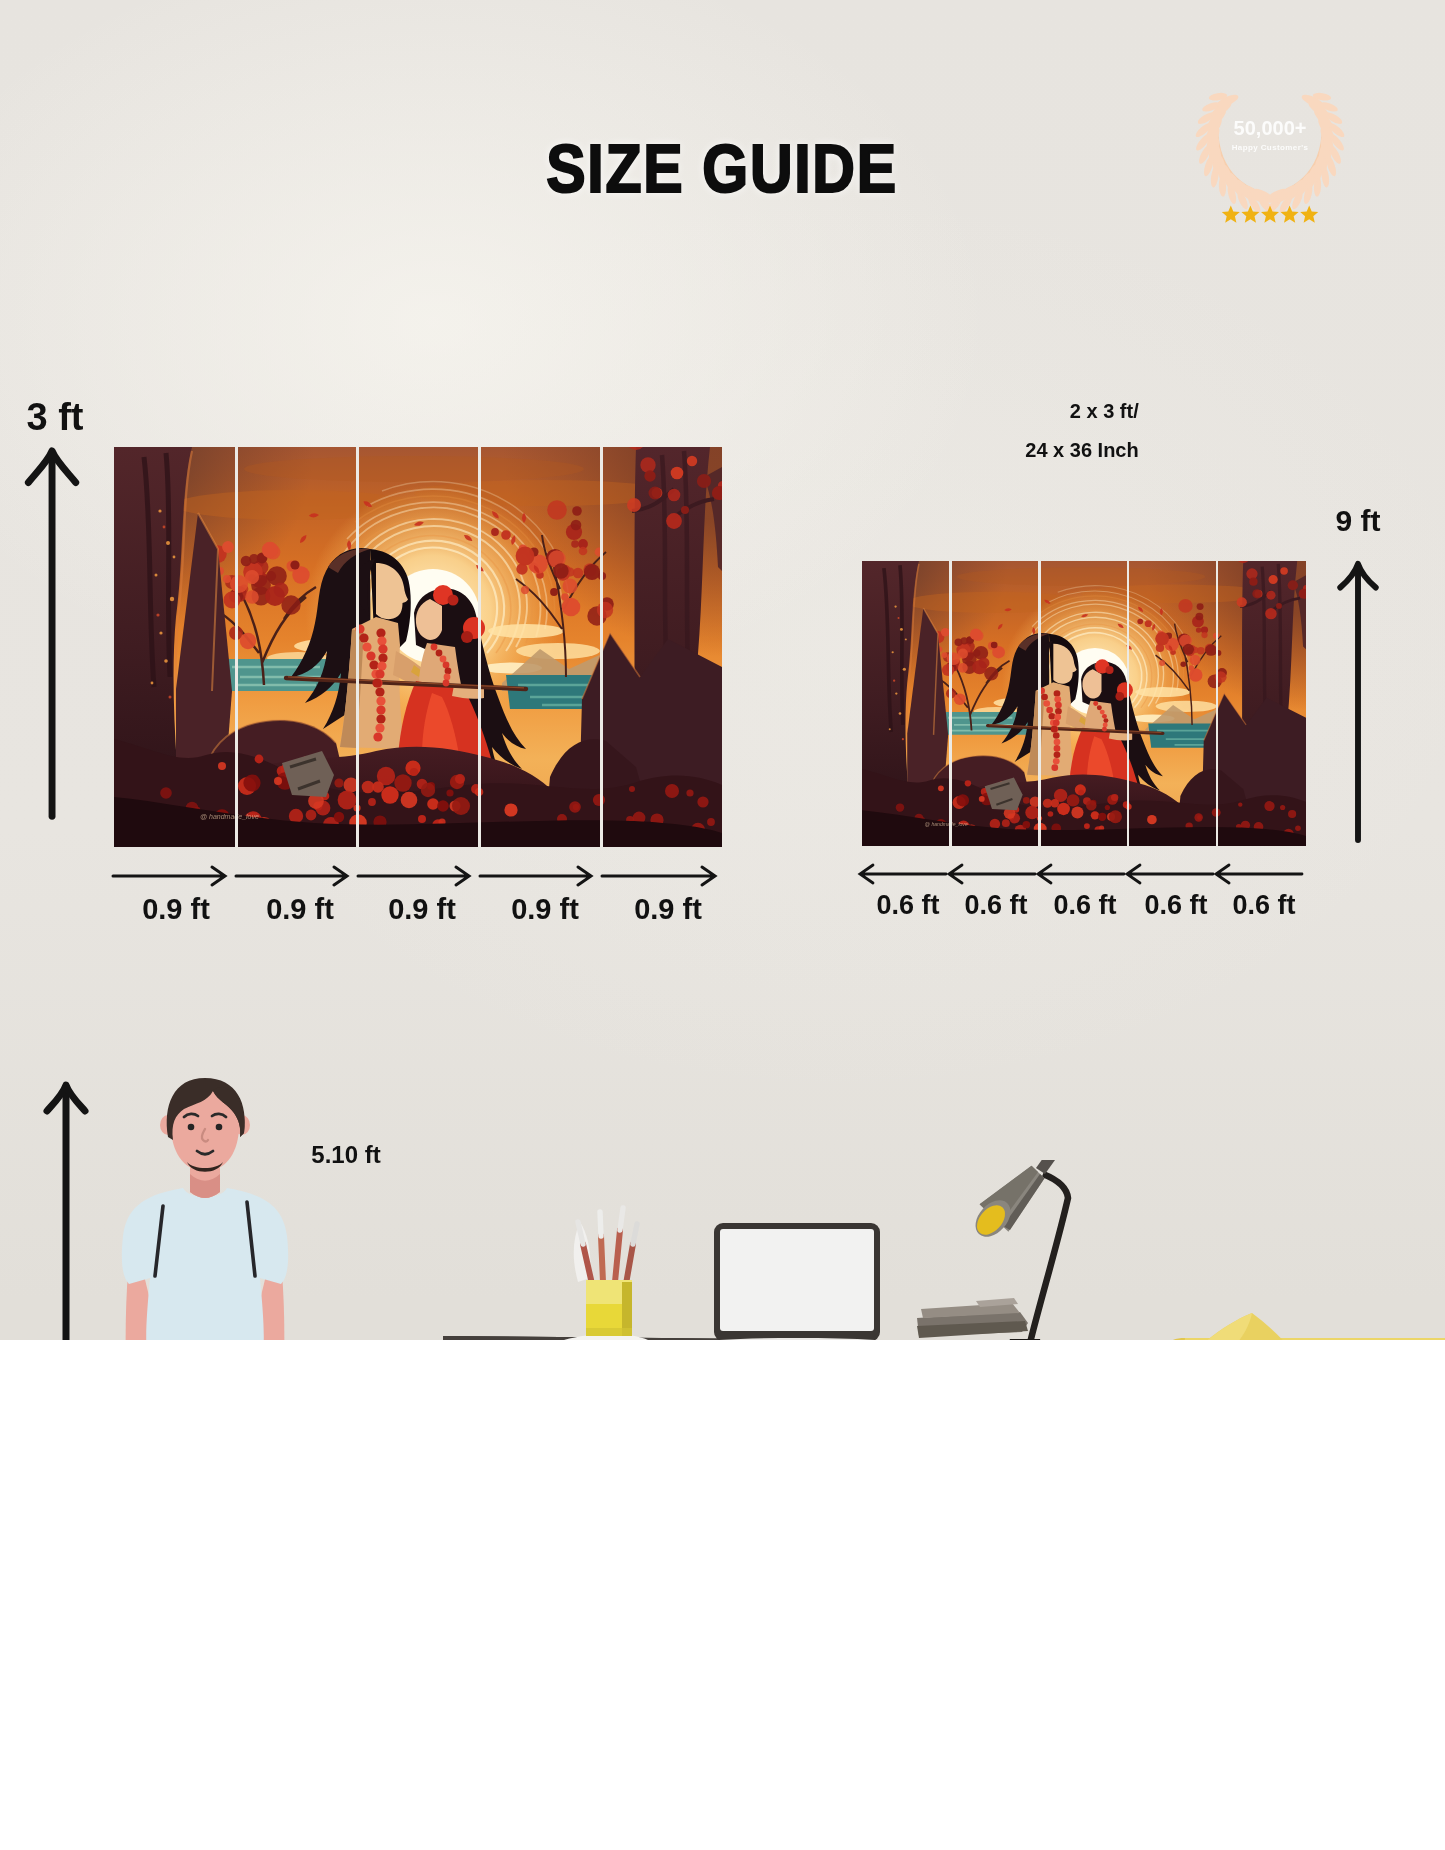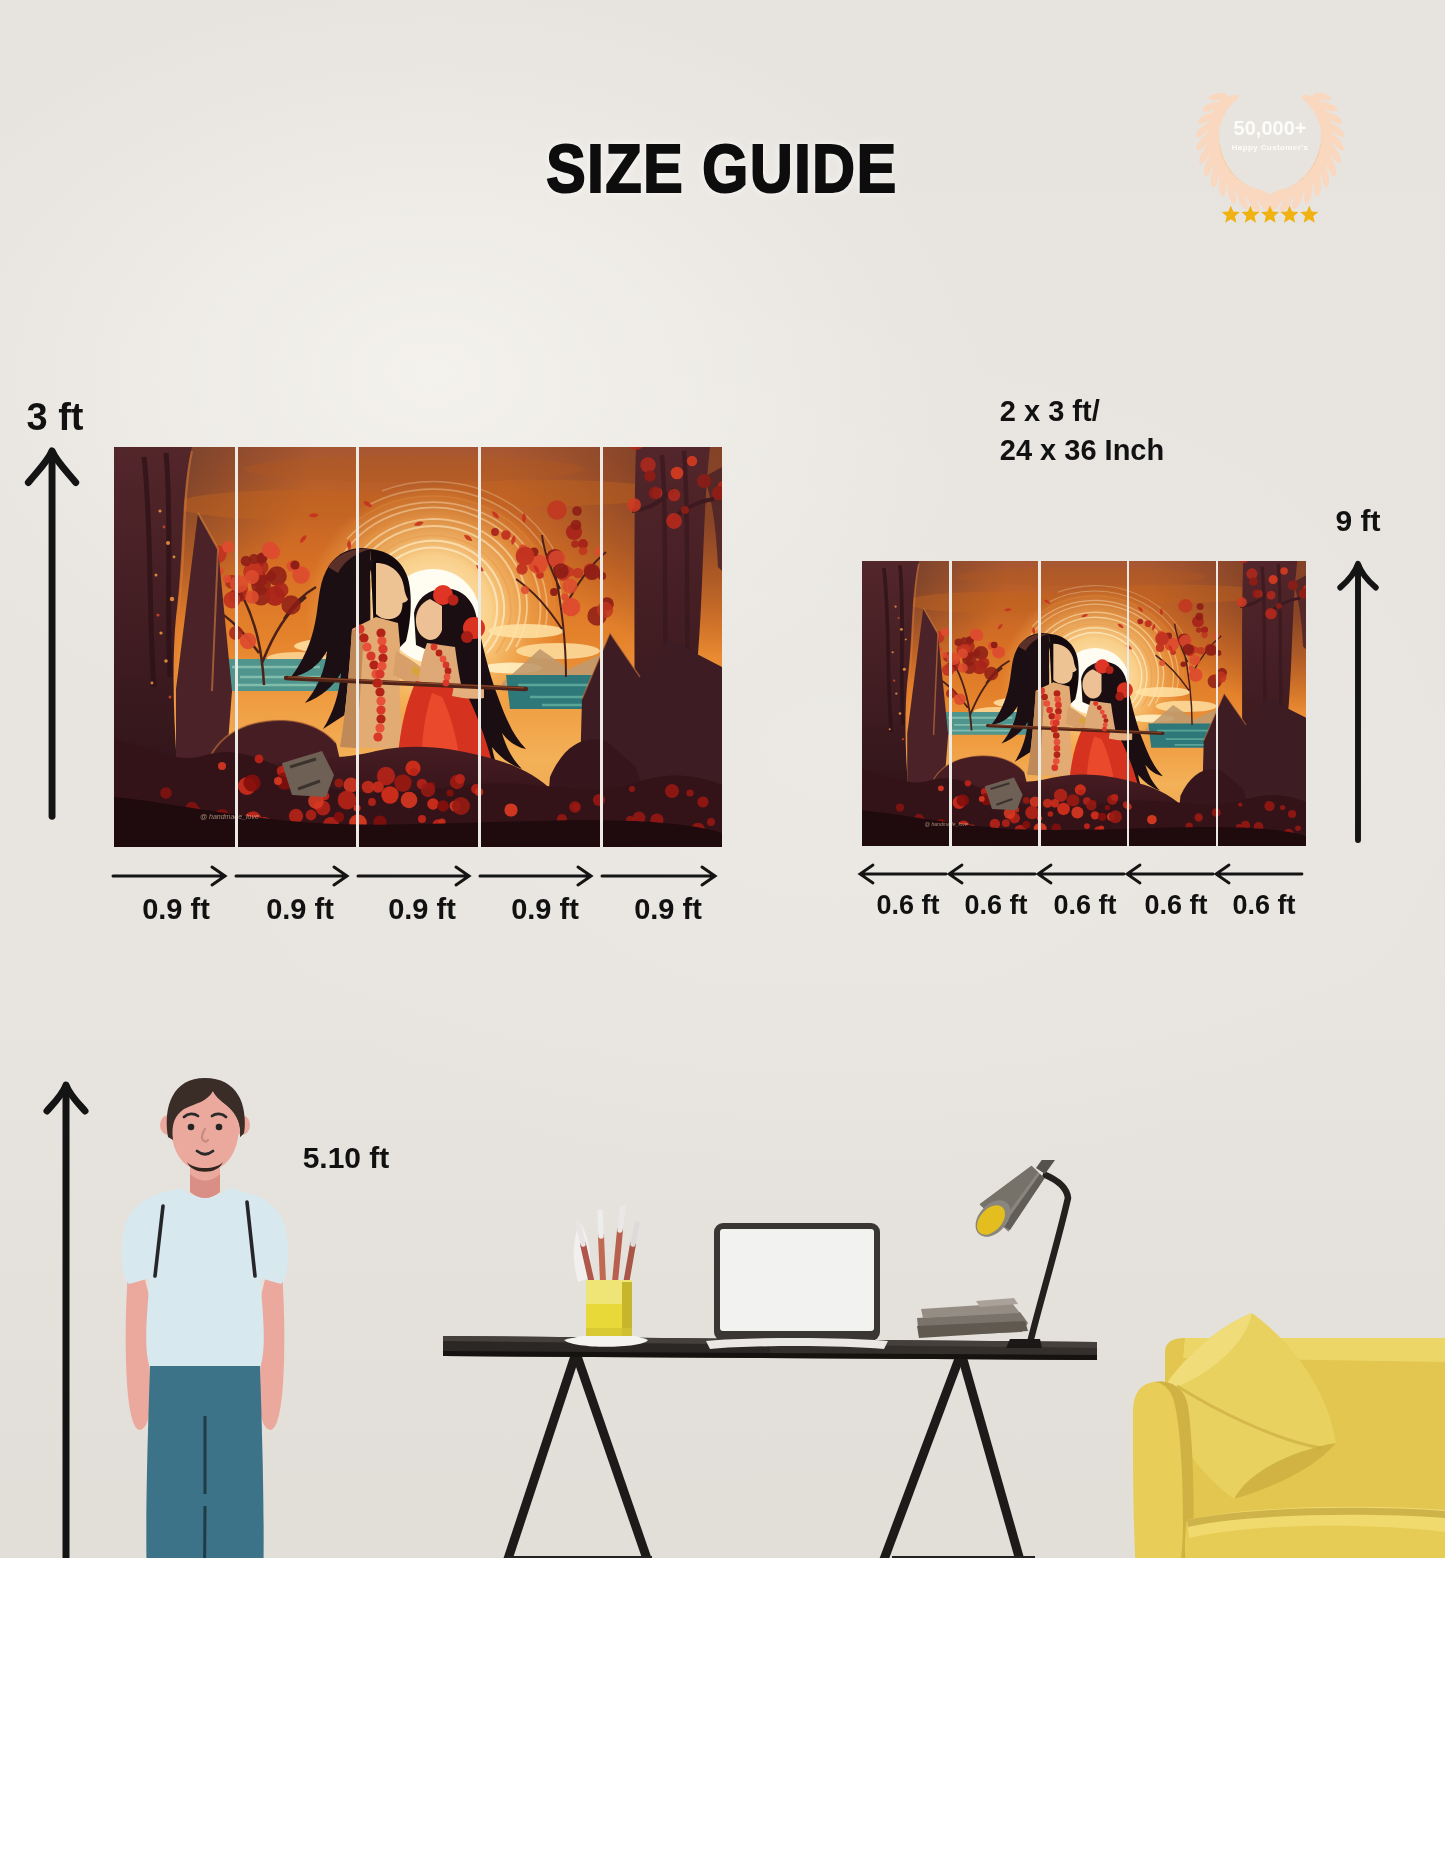--- a/index.html
+++ b/index.html
@@ -1,16 +1,16 @@
 <!DOCTYPE html>
 <html><head>
 <meta charset="utf-8">
 <style>
   html,body{margin:0;padding:0}
-  #page{position:relative;width:1445px;height:1558px;overflow:hidden;
+  #page{position:relative;width:1445px;height:1340px;overflow:hidden;
     font-family:"Liberation Sans",sans-serif;
     background:
       radial-gradient(900px 620px at 30% 24%, rgba(247,245,239,.8) 0%, rgba(247,245,239,0) 62%),
       radial-gradient(1000px 700px at 58% 48%, rgba(240,238,232,.45) 0%, rgba(240,238,232,0) 65%),
       linear-gradient(#e7e4df, #e8e5e0 62%, #e2dfd9 97%);}
   .abs{position:absolute}
   .lbl{position:absolute;transform:translateX(-50%);color:#111;font-weight:bold;white-space:nowrap}
 </style>
 </head>
 <body>
@@ -434,24 +434,24 @@
   </g>
   <text x="0" y="-5" text-anchor="middle" font-family="Liberation Sans,sans-serif" font-weight="bold" font-size="20" fill="#fcfcfb">50,000+</text>
   <text x="0" y="10" text-anchor="middle" font-family="Liberation Sans,sans-serif" font-weight="bold" font-size="8" fill="#fcfcfb" letter-spacing=".4">Happy Customer's</text>
   <polygon points="-39.2,65.5 -36.7,71.5 -30.2,72.1 -35.1,76.3 -33.6,82.7 -39.2,79.3 -44.8,82.7 -43.3,76.3 -48.2,72.1 -41.7,71.5" fill="#f0b213"></polygon>
 <polygon points="-19.6,65.5 -17.1,71.5 -10.6,72.1 -15.5,76.3 -14.0,82.7 -19.6,79.3 -25.2,82.7 -23.7,76.3 -28.6,72.1 -22.1,71.5" fill="#f0b213"></polygon>
 <polygon points="0.0,65.5 2.5,71.5 9.0,72.1 4.1,76.3 5.6,82.7 0.0,79.3 -5.6,82.7 -4.1,76.3 -9.0,72.1 -2.5,71.5" fill="#f0b213"></polygon>
 <polygon points="19.6,65.5 22.1,71.5 28.6,72.1 23.7,76.3 25.2,82.7 19.6,79.3 14.0,82.7 15.5,76.3 10.6,72.1 17.1,71.5" fill="#f0b213"></polygon>
 <polygon points="39.2,65.5 41.7,71.5 48.2,72.1 43.3,76.3 44.8,82.7 39.2,79.3 33.6,82.7 35.1,76.3 30.2,72.1 36.7,71.5" fill="#f0b213"></polygon>
 </svg>
 
-<div class="lbl" style="left:1082px;top:392px;font-size:29px;line-height:39px;text-align:left">2 x 3 ft/<br>24 x 36 Inch</div>
+<div class="lbl" style="left:1082px;top:392px;font-size:20px;line-height:39px;text-align:right">2 x 3 ft/<br>24 x 36 Inch</div>
 <div class="lbl" style="left:55px;top:396px;font-size:38px">3 ft</div>
 <div class="lbl" style="left:1358px;top:504px;font-size:30px">9 ft</div>
-<div class="lbl" style="left:346px;top:1141px;font-size:30px">5.10 ft</div>
+<div class="lbl" style="left:346px;top:1141px;font-size:24px">5.10 ft</div>
 
 <svg class="abs" style="left:114px;top:447px" width="608" height="400" viewBox="0 0 608 400">
       <use href="#artsym"></use>
     </svg>
 <div class="abs" style="left:234.5px;top:447px;width:3px;height:400px;background:#eceae5"></div>
 <div class="abs" style="left:356.2px;top:447px;width:3px;height:400px;background:#eceae5"></div>
 <div class="abs" style="left:477.9px;top:447px;width:3px;height:400px;background:#eceae5"></div>
 <div class="abs" style="left:599.6px;top:447px;width:3px;height:400px;background:#eceae5"></div>
 
 <svg class="abs" style="left:862px;top:561px" width="444" height="285" viewBox="0 0 608 400" preserveAspectRatio="none">

